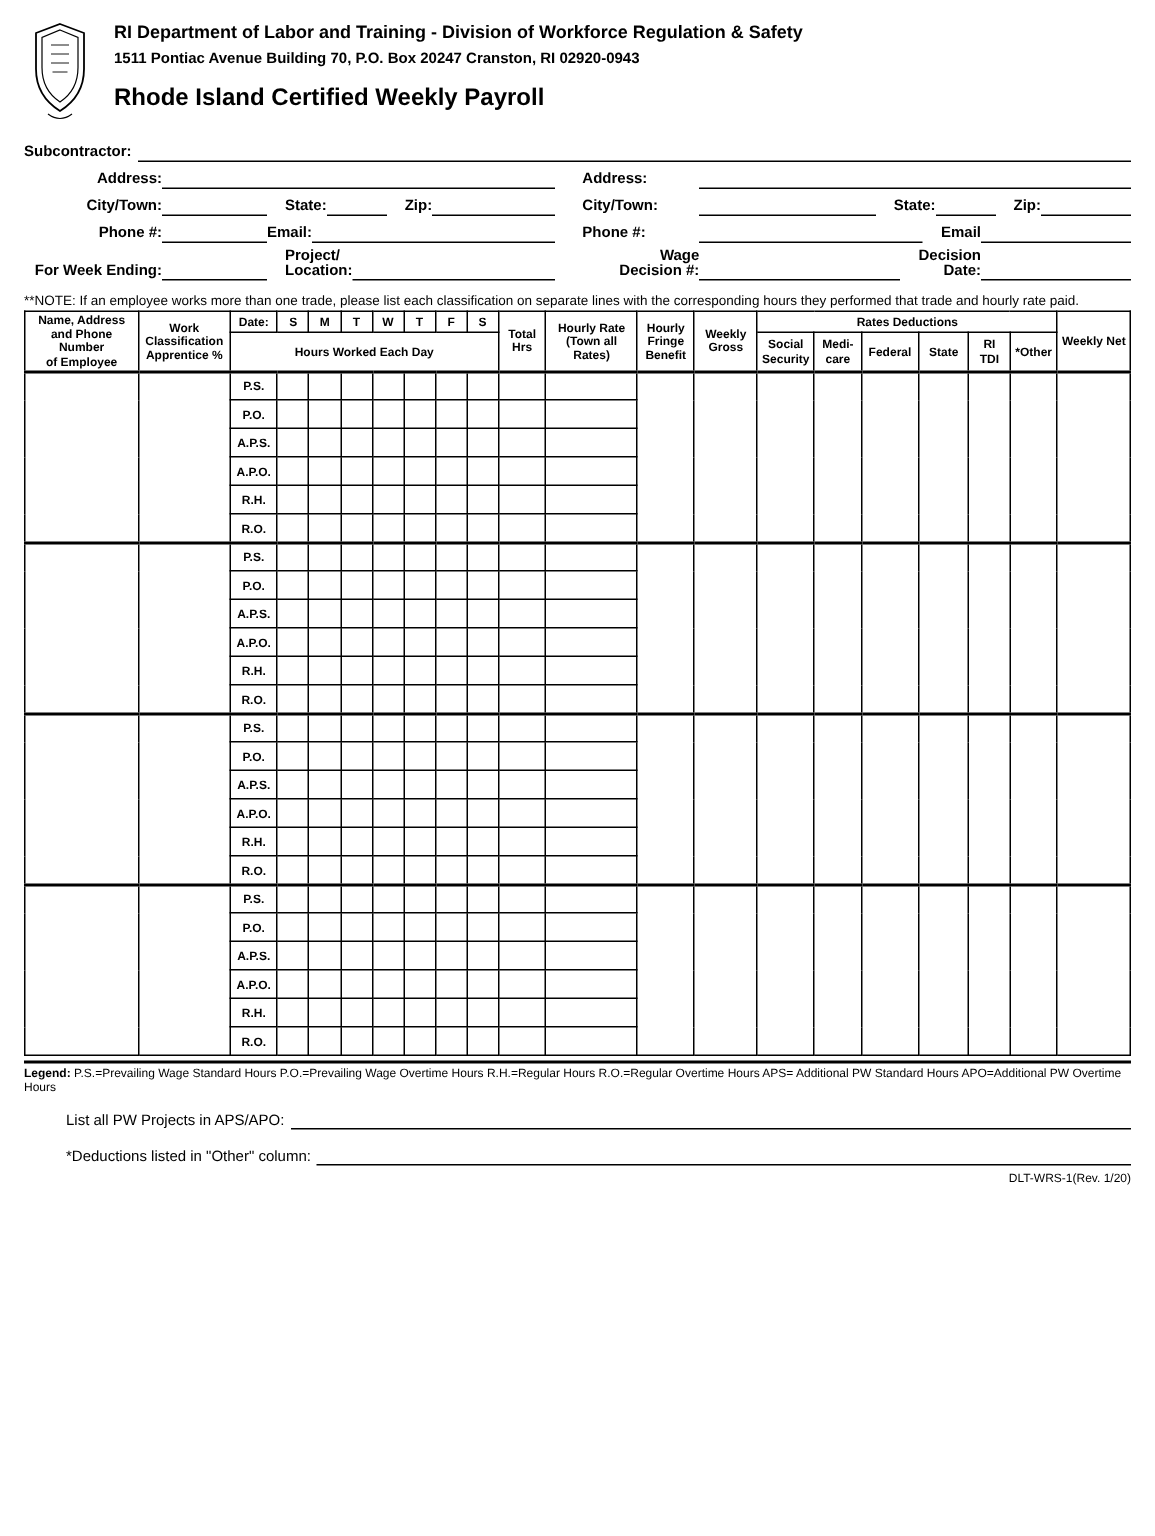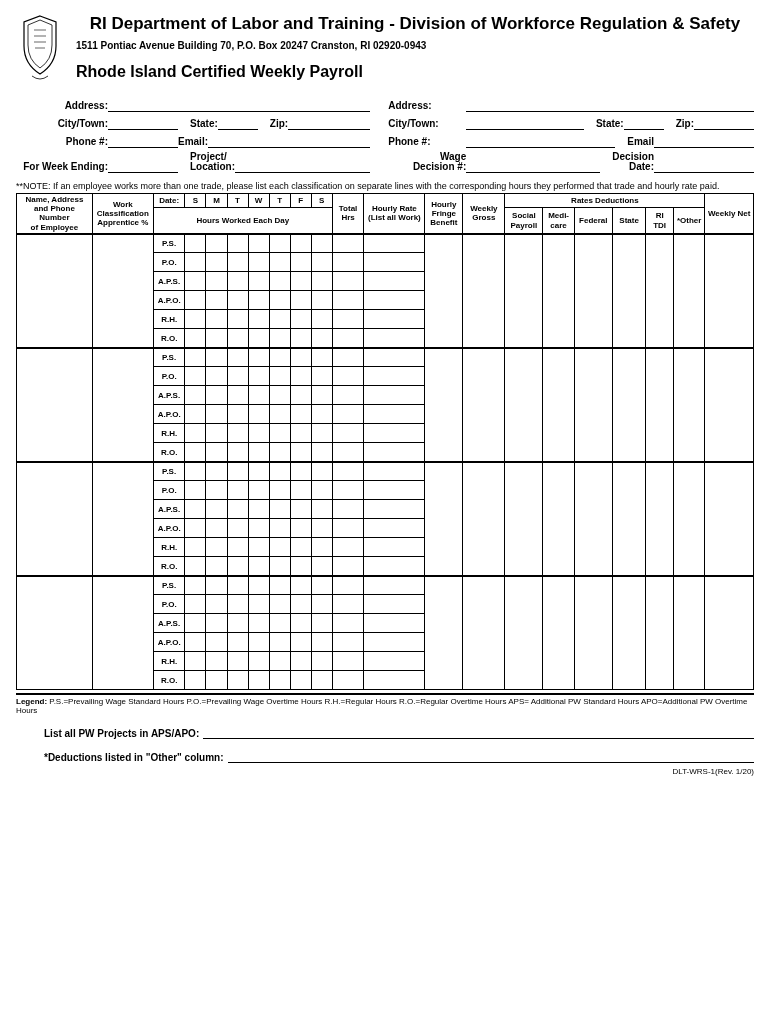--- a/index.html
+++ b/index.html
@@ -12,21 +12,21 @@
     color: #000;
     padding: 12px 16px;
   }
   .header-block { display: flex; align-items: flex-start; gap: 12px; }
   .seal {
     width: 48px; height: 72px; flex: 0 0 48px;
     display: flex; align-items: center; justify-content: center;
   }
   .seal svg { width: 48px; height: 72px; }
   .titles { flex: 1; padding-top: 2px; }
-  .dept { font-size: 17px; font-weight: bold; text-align: center; }
+  .dept { font-size: 12px; font-weight: bold; }
   .unit { font-size: 12px; font-weight: bold; margin-top: 3px; }
   .addr { font-size: 10px; font-weight: bold; margin-top: 6px; }
   .main-title { font-size: 16px; font-weight: bold; margin-top: 12px; }
 
   .form-rows { margin-top: 10px; }
   .frow { display: flex; gap: 18px; margin-bottom: 4px; align-items: flex-end; }
   .fgroup { display: flex; align-items: flex-end; }
   .flabel { font-size: 10px; font-weight: bold; white-space: nowrap; padding-bottom: 1px; }
   .fline { border-bottom: 1px solid #000; height: 14px; }
   .right-justify { text-align: right; }
@@ -42,21 +42,21 @@
     overflow: hidden;
   }
   table.payroll th { font-weight: bold; line-height: 1.15; }
   table.payroll .blk-top td { border-top: 2.5px solid #000; }
   table.payroll .row-h td { height: 19px; }
   table.payroll td.lab { font-size: 8px; font-weight: bold; text-align: center; }
 
   .legend { font-size: 8px; margin-top: 3px; border-top: 2.5px solid #000; padding-top: 2px; }
   .legend b { font-weight: bold; }
   .foot-line { display: flex; align-items: flex-end; margin-top: 12px; }
-  .foot-label { font-size: 10px; font-weight: bold; white-space: nowrap; padding-left: 28px; }
+  .foot-label { font-size: 10px; font-weight: normal; white-space: nowrap; padding-left: 28px; }
   .foot-ul { flex: 1; border-bottom: 1px solid #000; height: 12px; margin-left: 4px; }
   .form-id { font-size: 8px; text-align: right; margin-top: 4px; }
 </style>
 </head>
 <body>
 
 <div class="header-block">
   <div class="seal">
     <svg viewBox="0 0 48 72">
       <path d="M24 4 L40 10 L40 34 Q40 52 24 62 Q8 52 8 34 L8 10 Z" fill="none" stroke="#000" stroke-width="1.2"></path>
@@ -71,20 +71,24 @@
   <div class="titles">
     <div class="dept">RI Department of Labor and Training - Division of Workforce Regulation &amp; Safety</div>
     <div class="addr">1511 Pontiac Avenue Building 70, P.O. Box 20247 Cranston, RI 02920-0943</div>
     <div class="main-title">Rhode Island Certified Weekly Payroll</div>
   </div>
 </div>
 
 <div class="form-rows">
 
   <div class="frow">
+    <div class="fgroup" style="flex:1;">
+      <div class="flabel">Subcontractor:</div>
+      <div class="fline" style="flex:1;margin-left:4px;"></div>
+    </div>
   </div>
 
   <div class="frow">
     <div class="fgroup" style="flex:0 0 48%;">
       <div class="flabel right-justify" style="width:92px;">Address:</div>
       <div class="fline" style="flex:1;"></div>
     </div>
     <div class="fgroup" style="flex:1;">
       <div class="flabel" style="width:78px;">Address:</div>
       <div class="fline" style="flex:1;"></div>
@@ -182,33 +186,33 @@
       <th>S</th>
       <th>M</th>
       <th>T</th>
       <th>W</th>
       <th>T</th>
       <th>F</th>
       <th>S</th>
       <th rowspan="2" style="white-space:pre-line;">Total
 Hrs</th>
       <th rowspan="2" style="white-space:pre-line;">Hourly Rate
-(List all Work)</th>
+(Town all Rates)</th>
       <th rowspan="2" style="white-space:pre-line;">Hourly
 Fringe
 Benefit</th>
       <th rowspan="2" style="white-space:pre-line;">Weekly
 Gross</th>
       <th colspan="6">Rates Deductions</th>
       <th rowspan="2">Weekly Net</th>
     </tr>
     <tr>
       <th colspan="8">Hours Worked Each Day</th>
       <th style="white-space:pre-line;">Social
-Payroll</th>
+Security</th>
       <th style="white-space:pre-line;">Medi-
 care</th>
       <th>Federal</th>
       <th>State</th>
       <th style="white-space:pre-line;">RI
 TDI</th>
       <th>*Other</th>
     </tr>
   </thead>
   <tbody id="payroll-body">

